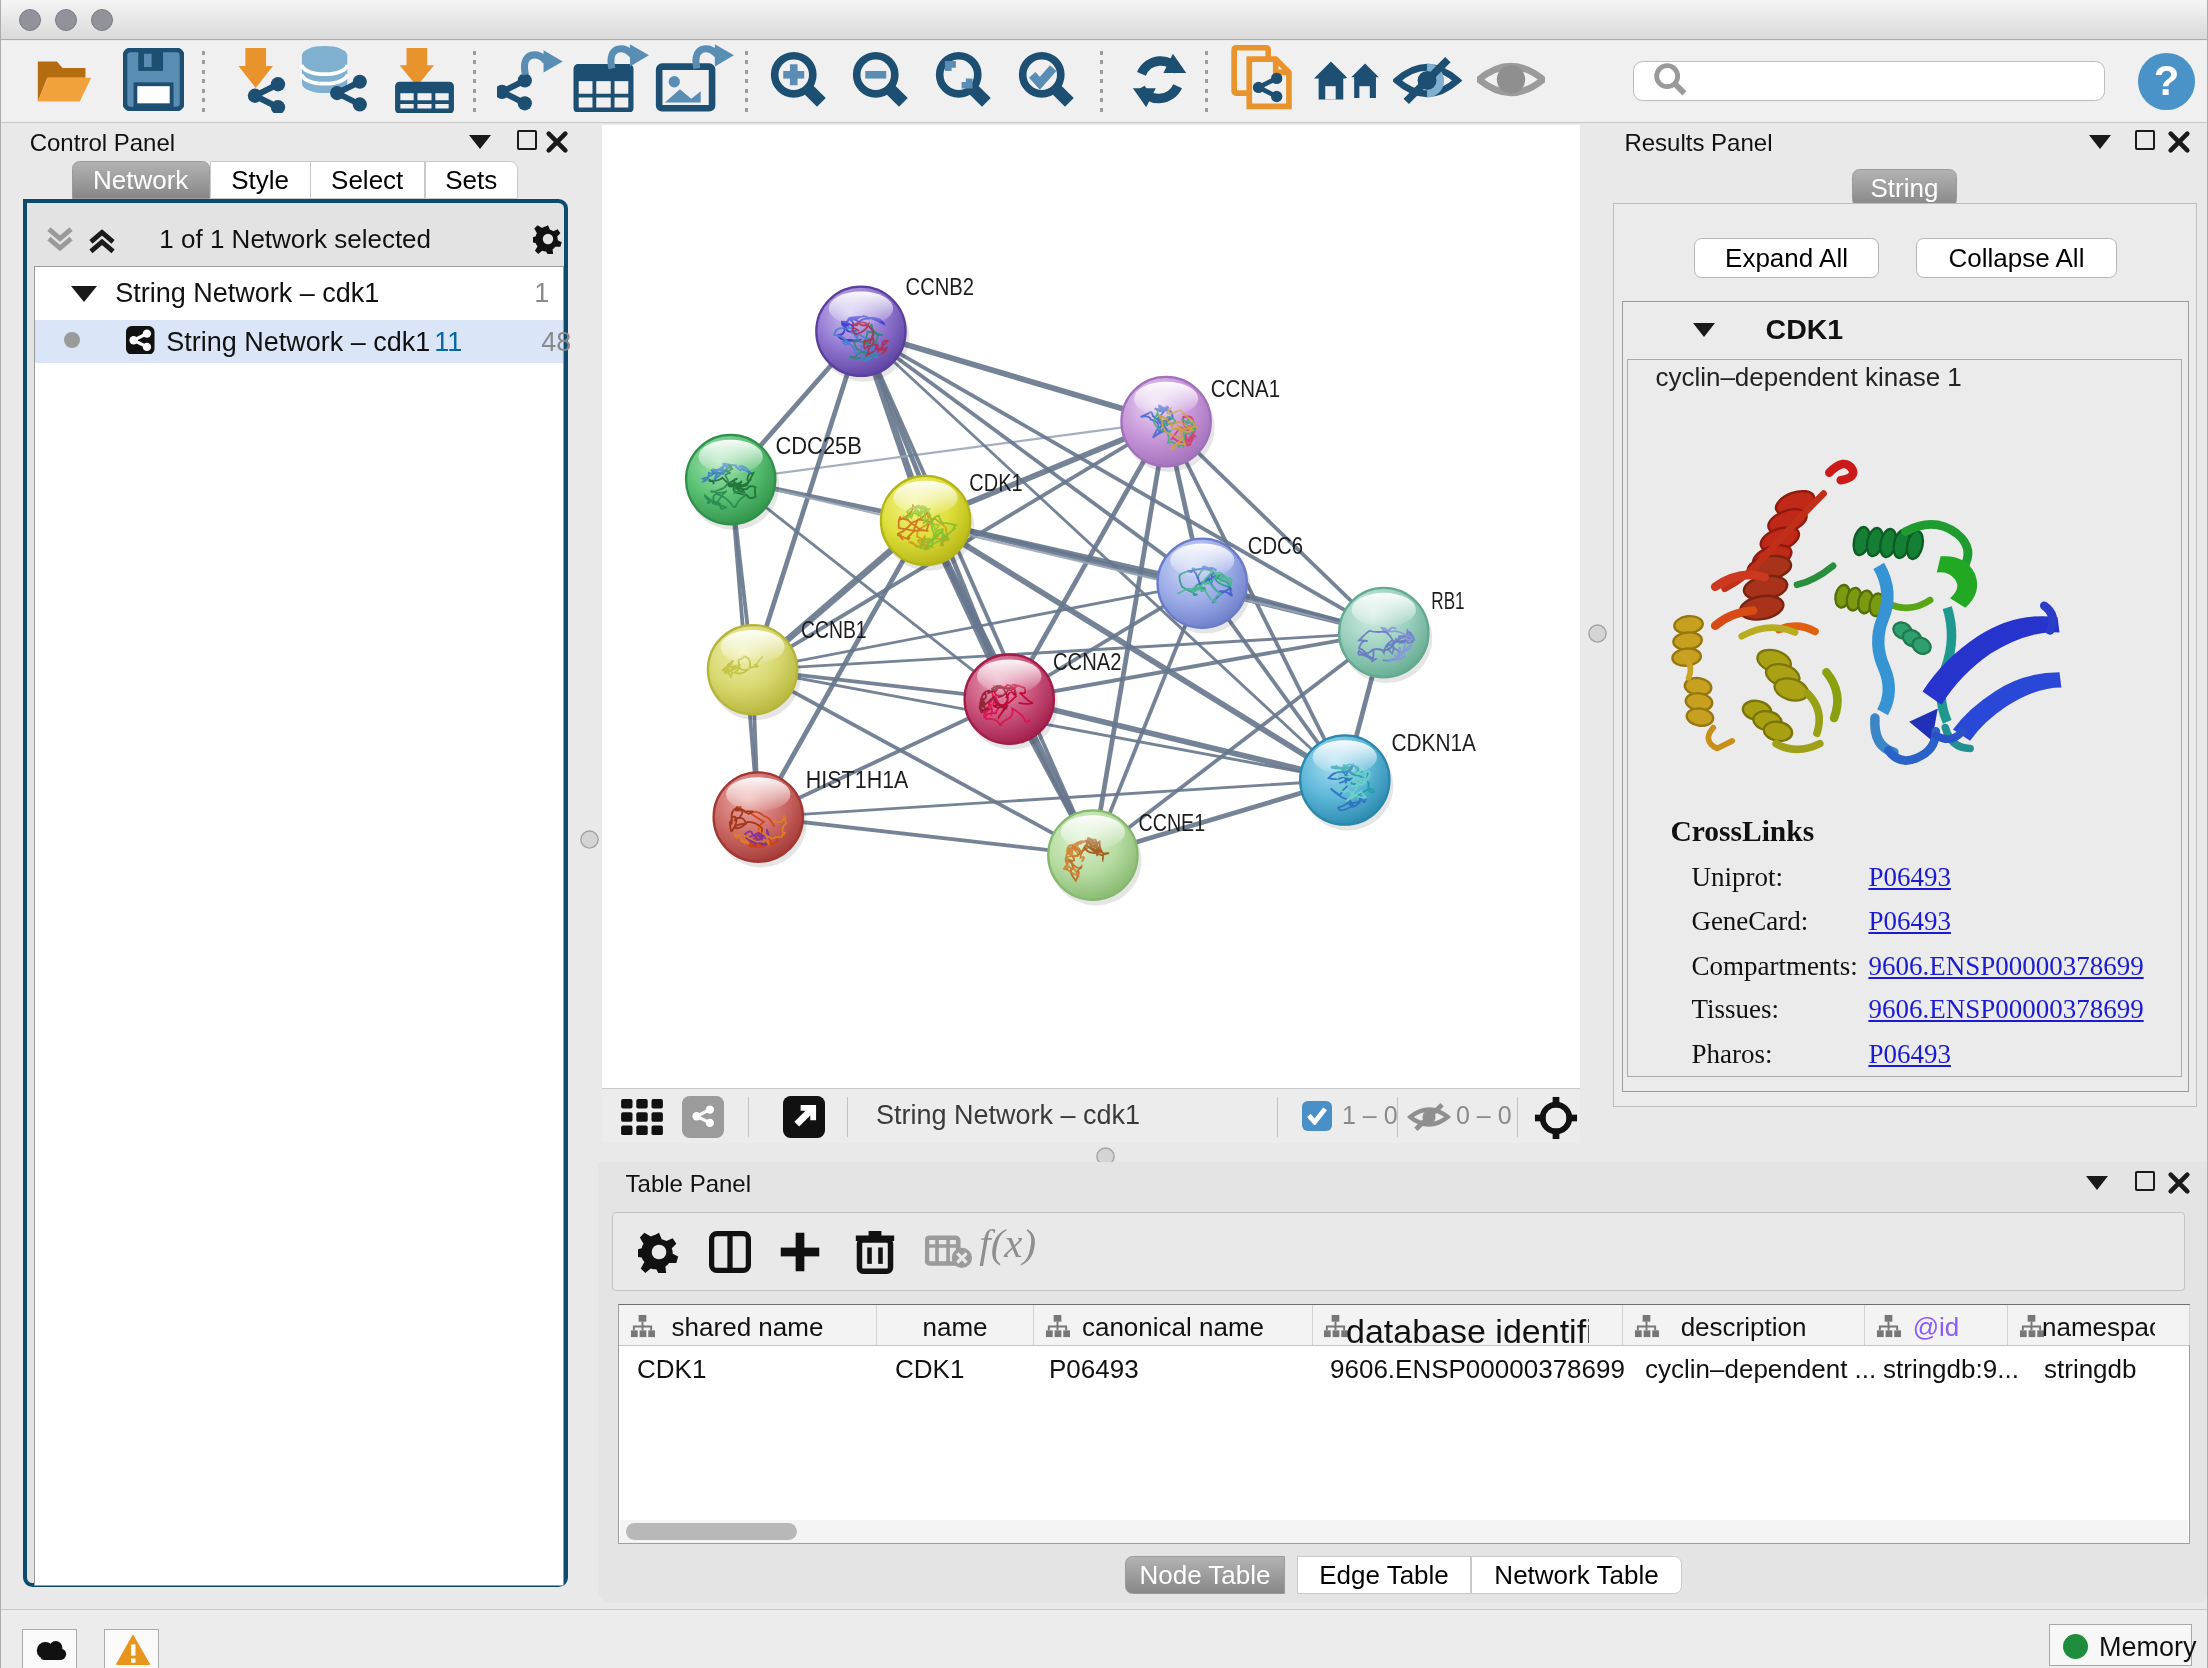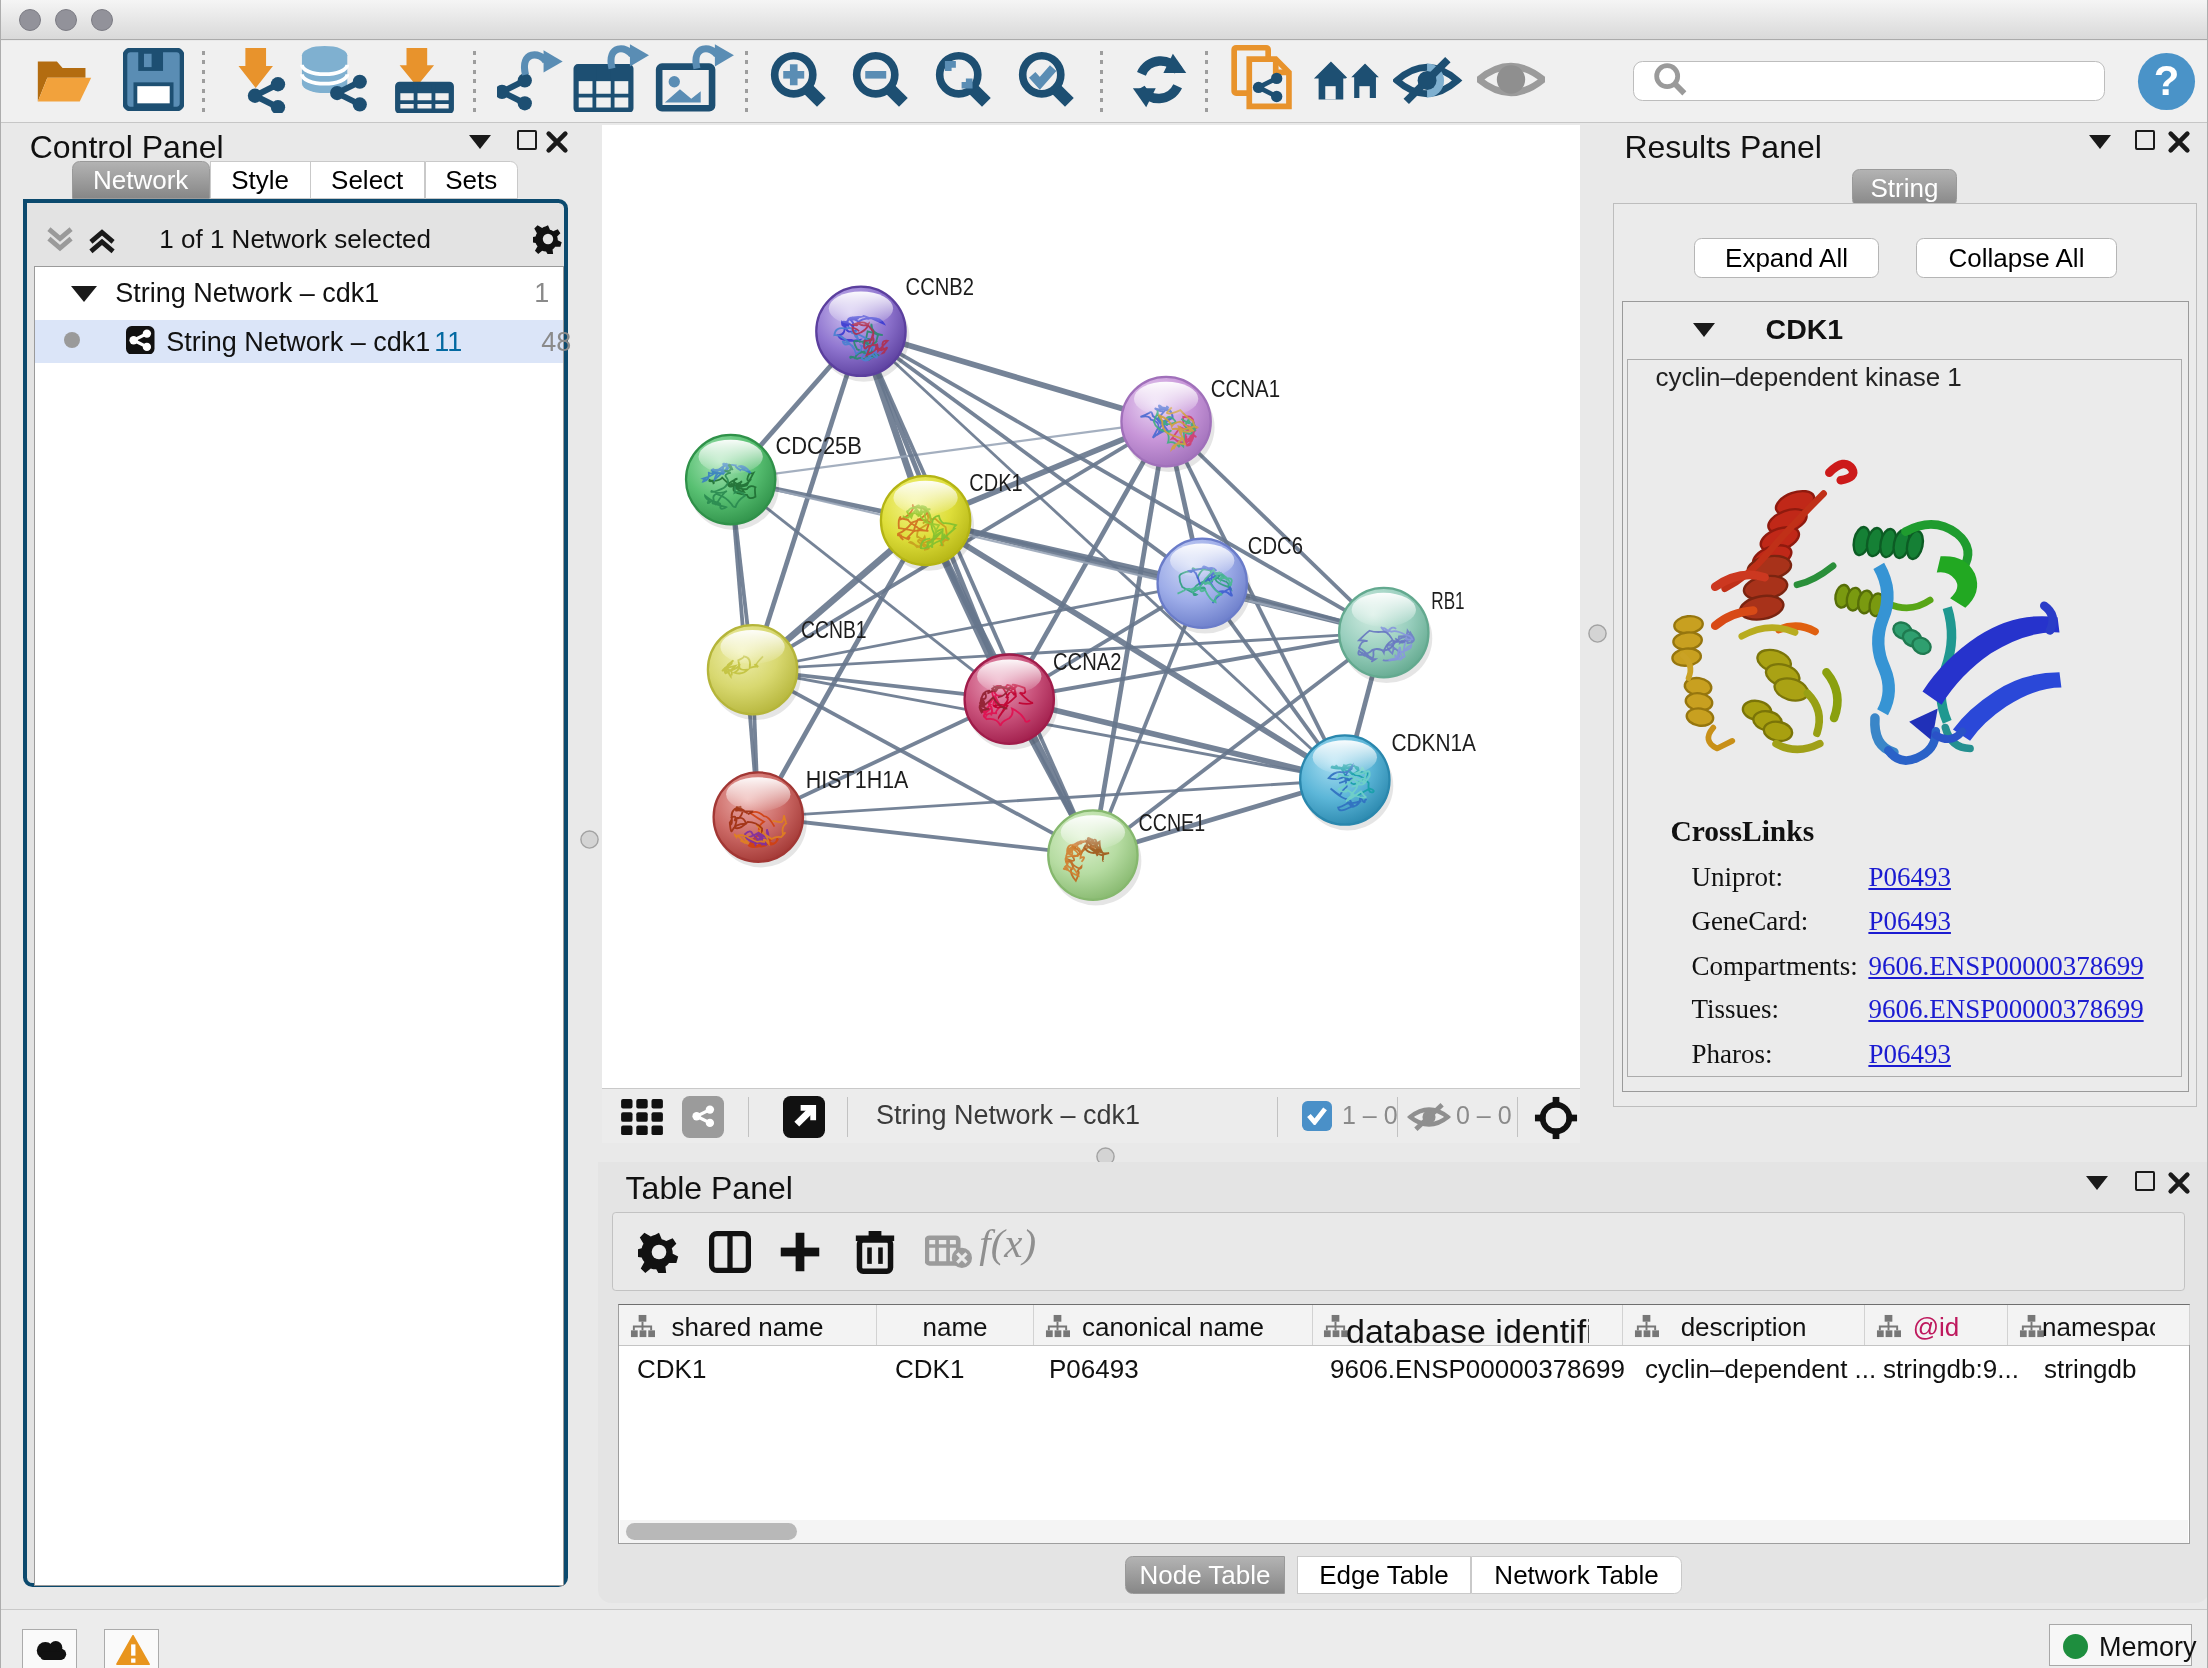--- a/index.html
+++ b/index.html
@@ -6,21 +6,21 @@
 body{font-family:"Liberation Sans",sans-serif;background:#e9e9e9;position:relative;
  border-left:1.9px solid #adadad;border-right:1.9px solid #adadad;}
 .abs{position:absolute;}
 .titlebar{left:0;top:0;width:2208px;height:40px;
  background:linear-gradient(#f5f5f5,#d9d9d9);border-bottom:1px solid #ababab;}
 .tl{width:22px;height:22px;border-radius:50%;background:#92929a;border:1.4px solid #7c7c84;top:8.6px;}
 .wtitle{width:100%;text-align:center;top:5.7px;font-size:27px;color:#404040;letter-spacing:0.2px;}
 .toolbar{left:0;top:41px;width:2208px;height:82px;background:#f0f0f0;border-bottom:1px solid #c6c6c6;}
 .tsep{top:9.5px;height:63px;width:2.9px;background:repeating-linear-gradient(#9d9d9d 0 3.8px,transparent 3.8px 9.5px);}
 .searchbox{left:1632px;top:20px;width:472px;height:40px;background:#fff;border:1.9px solid #bdbdbd;border-radius:9.5px;}
-.panel-title{font-size:32px;color:#111;white-space:nowrap;}
+.panel-title{font-size:24px;color:#111;white-space:nowrap;}
 .tri-d{width:0;height:0;border-left:11.4px solid transparent;border-right:11.4px solid transparent;border-top:14.3px solid #1a1a1a;}
 .maxsq{width:20px;height:20px;border:2.9px solid #1a1a1a;border-radius:1.9px;background:transparent;}
 .tabbtn{height:38px;display:inline-flex;align-items:center;justify-content:center;font-size:26px;background:#fff;color:#000;border:1px solid #c9c9c9;white-space:nowrap;}
 .tabsel{background:linear-gradient(#b3b3b3,#878787);color:#fff;border-color:#9a9a9a;}
 .serif{font-family:"Liberation Serif",serif;white-space:nowrap;}
 .lnk{color:#1b1bd1;text-decoration:underline;}
 .nw{white-space:nowrap;}
 </style></head><body>
 <div class="abs titlebar">
  <div class="abs tl" style="left:18px;"></div>
@@ -673,21 +673,21 @@
           <div class="abs" style="left:34px;top:6.7px;width:173px;text-align:center;font-size:26px;color:#111;white-space:nowrap;overflow:hidden;">description</div>
         </div>
         <div class="abs" style="left:1246px;top:0;width:143px;height:40px;border-right:1px solid #d2d2d2;">
           <svg class="abs" style="left:11.4px;top:8.6px;" width="25" height="25" viewBox="0 0 26 26">
             <rect x="9" y="1" width="8" height="7" fill="#777"></rect>
             <rect x="1" y="17" width="7" height="7" fill="#777"></rect>
             <rect x="10" y="17" width="7" height="7" fill="#777"></rect>
             <rect x="19" y="17" width="7" height="7" fill="#777"></rect>
             <path d="M13 8 v5 M4 17 v-4 h18 v4 M13 13 v4" stroke="#777" stroke-width="2" fill="none"></path>
           </svg>
-          <div class="abs" style="left:34px;top:6.7px;width:74px;text-align:center;font-size:26px;color:#be185d;white-space:nowrap;overflow:hidden;">@id</div>
+          <div class="abs" style="left:34px;top:6.7px;width:74px;text-align:center;font-size:26px;color:#8b5cf6;white-space:nowrap;overflow:hidden;">@id</div>
         </div>
         <div class="abs" style="left:1389px;top:0;width:182px;height:40px;border-right:1px solid #d2d2d2;">
           <svg class="abs" style="left:11.4px;top:8.6px;" width="25" height="25" viewBox="0 0 26 26">
             <rect x="9" y="1" width="8" height="7" fill="#777"></rect>
             <rect x="1" y="17" width="7" height="7" fill="#777"></rect>
             <rect x="10" y="17" width="7" height="7" fill="#777"></rect>
             <rect x="19" y="17" width="7" height="7" fill="#777"></rect>
             <path d="M13 8 v5 M4 17 v-4 h18 v4 M13 13 v4" stroke="#777" stroke-width="2" fill="none"></path>
           </svg>
           <div class="abs" style="left:34px;top:6.7px;width:113px;text-align:center;font-size:26px;color:#111;white-space:nowrap;overflow:hidden;">namespace</div>

